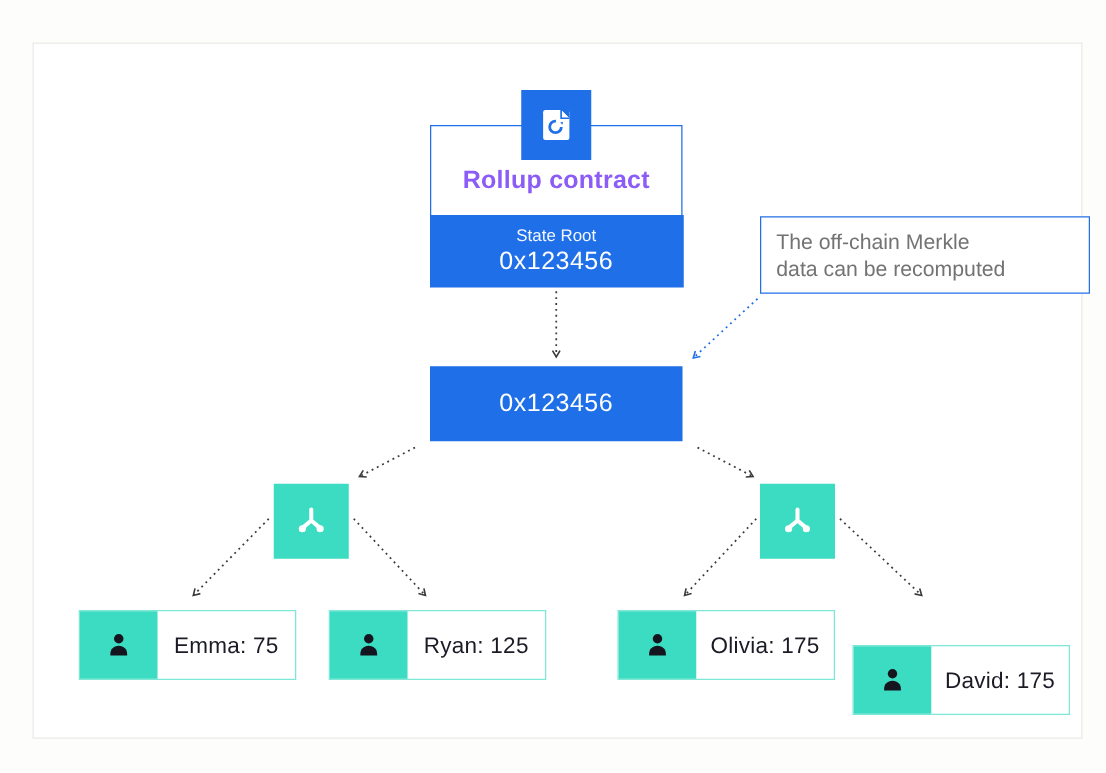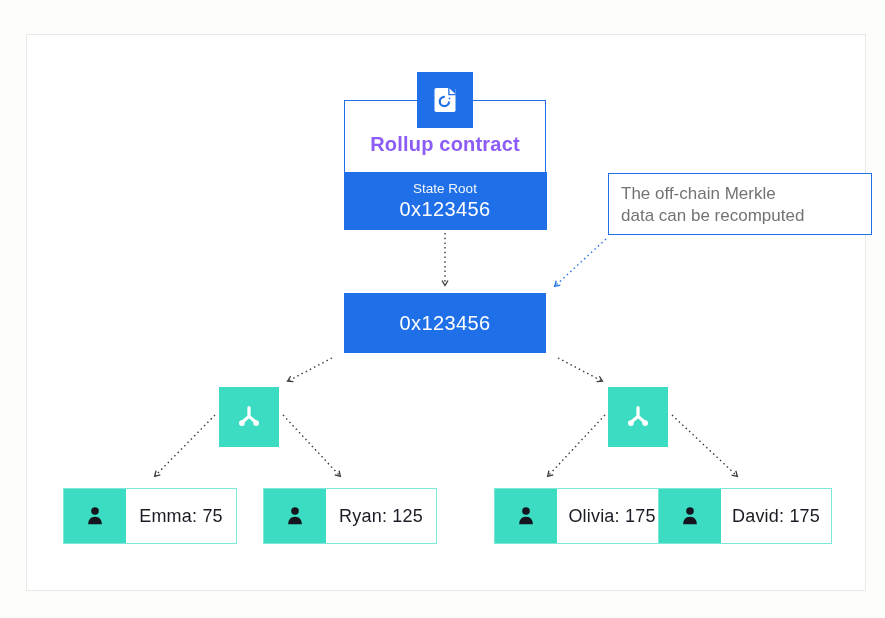--- a/index.html
+++ b/index.html
@@ -68,21 +68,21 @@
     display:flex;align-items:stretch;
   }
   .leaf-avatar{
     width:62px;flex:0 0 62px;background:#3bdcc1;
     display:flex;align-items:center;justify-content:center;
   }
   .leaf-label{
     flex:1;display:flex;align-items:center;justify-content:center;
     font-size:18px;color:#1b1b26;font-weight:500;letter-spacing:.2px;
   }
-  .leaf-1{left:36px;} .leaf-2{left:236px;} .leaf-3{left:431px;margin-left:36px;} .leaf-4{left:631px;}
+  .leaf-1{left:36px;} .leaf-2{left:236px;} .leaf-3{left:431px;margin-left:36px;} .leaf-4{left:655px;margin-top:28px;}
 
   svg.arrows{position:absolute;left:0;top:0;pointer-events:none;}
   .arrow-dark{stroke:#3a3a3a;stroke-width:1.4;fill:none;stroke-dasharray:1.5 3.2;}
   .arrow-blue{stroke:#2170e8;stroke-width:1.4;fill:none;stroke-dasharray:1.5 3.2;}
 </style>
 </head>
 <body>
 
 <div class="canvas">
 

